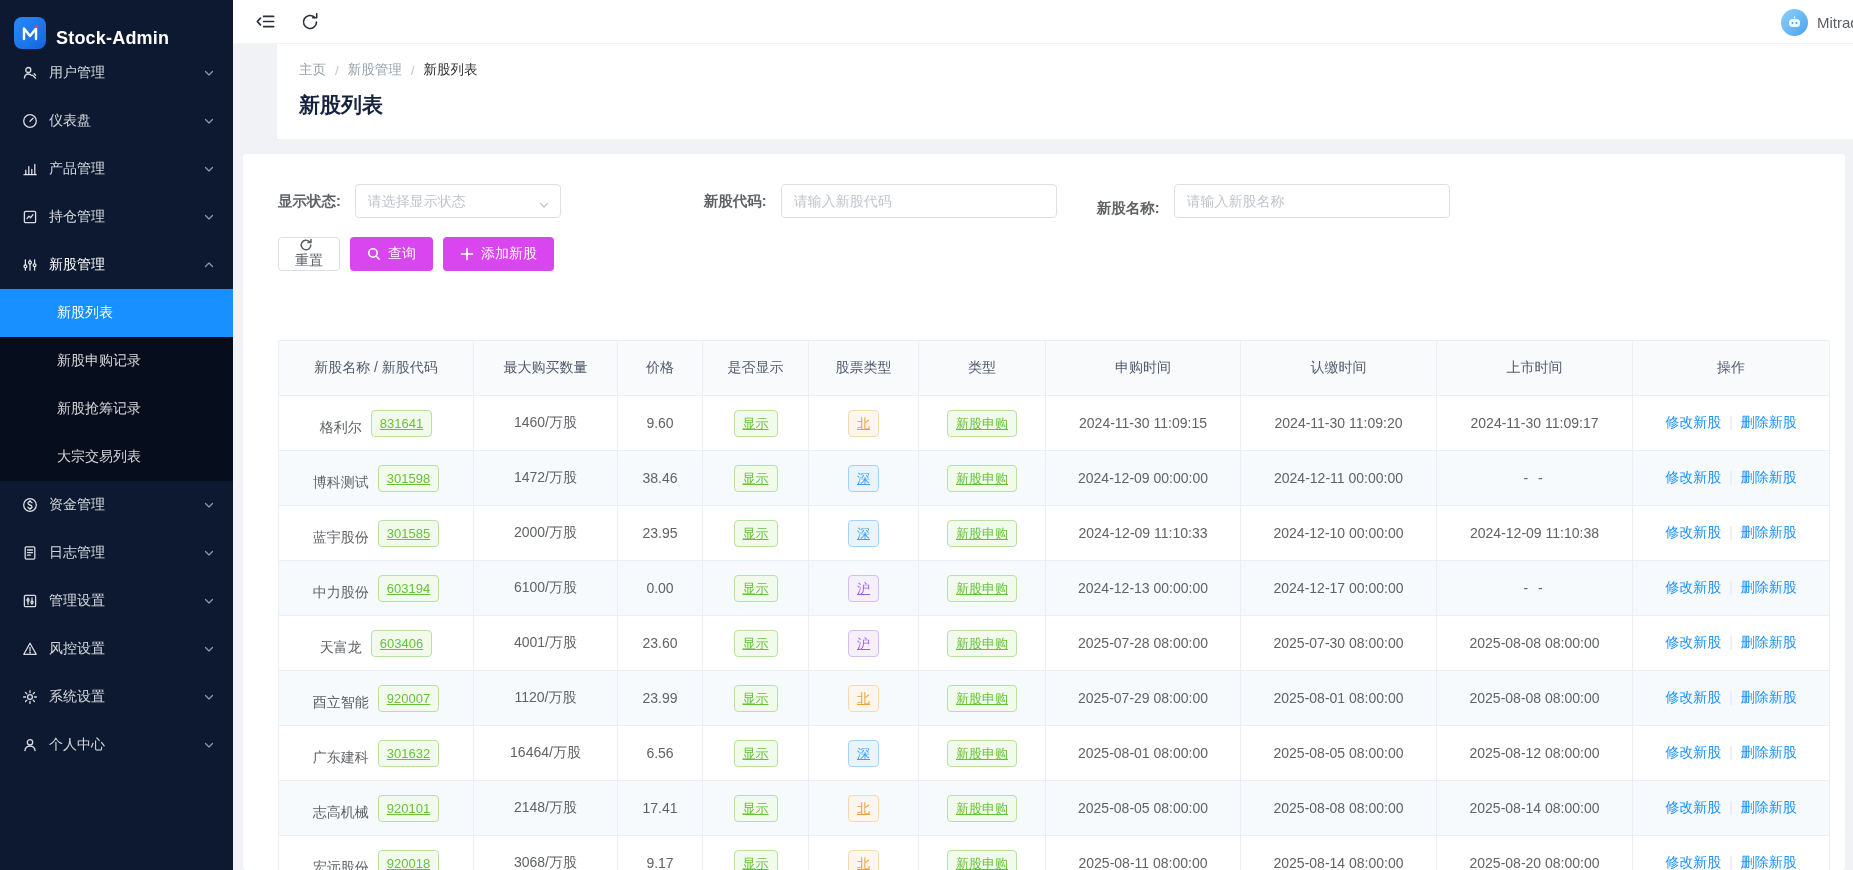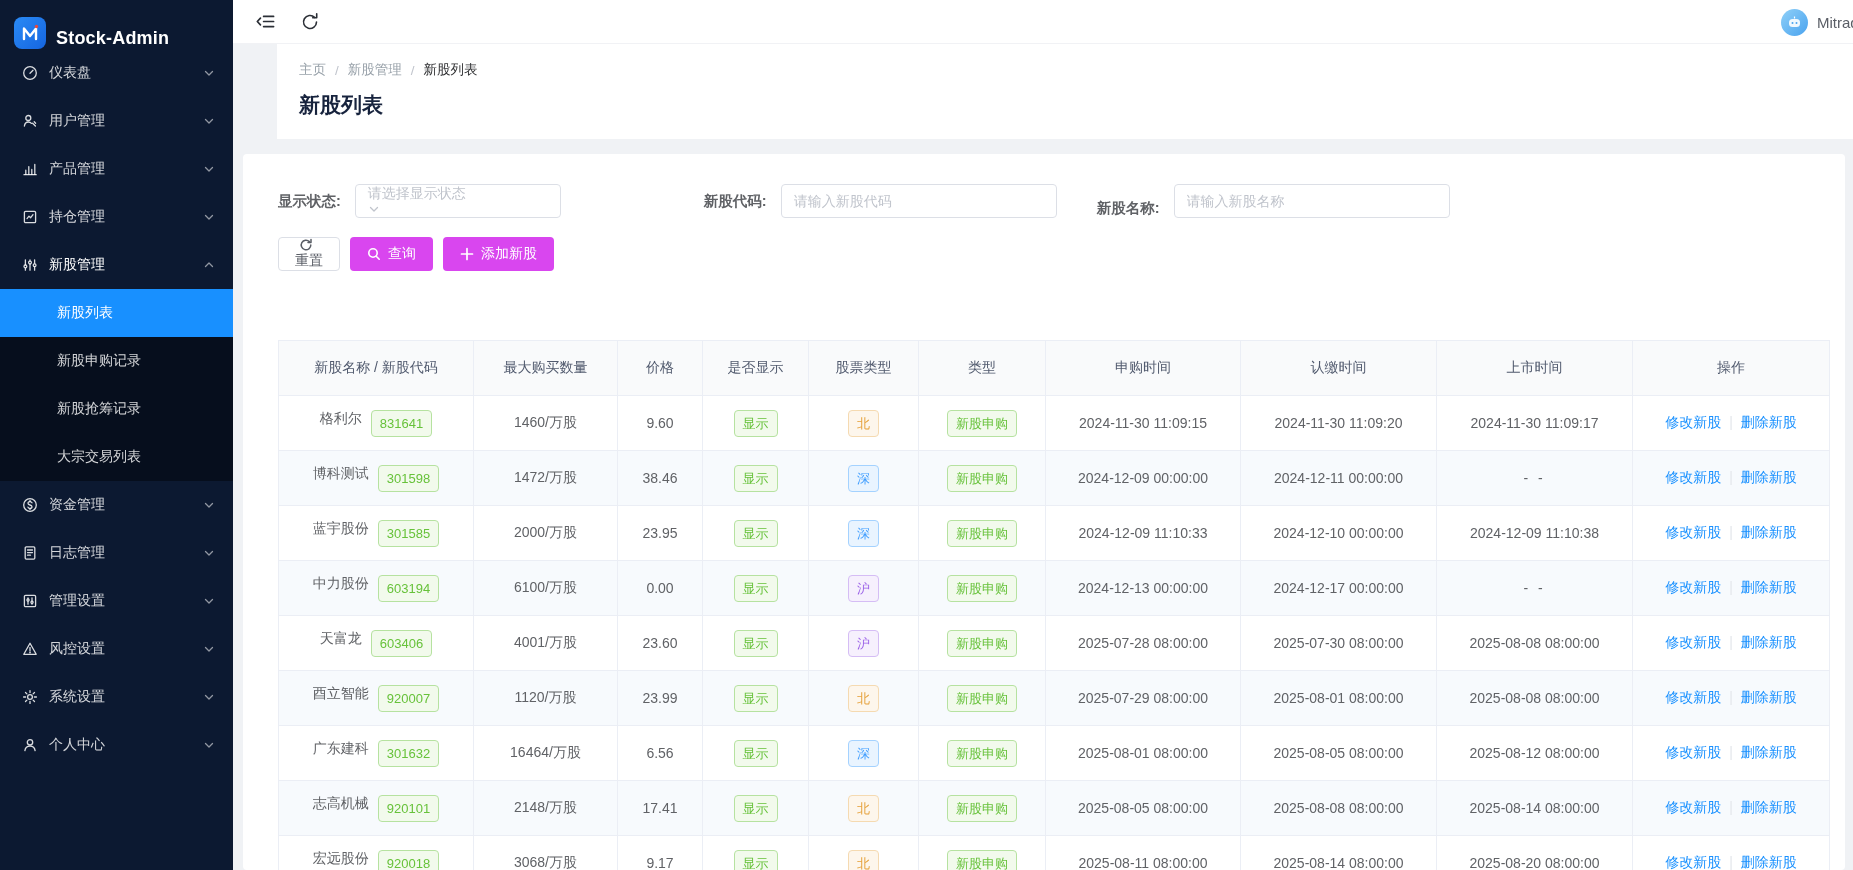--- a/index.html
+++ b/index.html
@@ -39,42 +39,42 @@
   .breadcrumb .bc-link { cursor:pointer; }
   .page-title { margin-top:12px; font-size:21px; font-weight:bold; color:#17233d; }
 
   .content { flex:1; background:#f0f2f5; padding:15px 8px 0 10px; overflow:hidden; }
   .card { background:#ffffff; border-radius:4px; height:100%; padding:30px 20px 0 35px; overflow:hidden; }
 
   
   .filter-row { display:flex; align-items:center; }
   .filter-group { display:flex; align-items:center; }
   .f-label { color:#606266; font-size:14.5px; font-weight:bold; margin-right:14px; white-space:nowrap; }
-  .f-select { width:206px; height:34px; border:1px solid #dcdfe6; border-radius:4px; background:#fff; display:flex; align-items:flex-start; padding:0 10px 6px 12px; color:#c0c4cc; cursor:pointer;flex-direction:column; }
+  .f-select { width:206px; height:34px; border:1px solid #dcdfe6; border-radius:4px; background:#fff; display:flex; align-items:flex-end; padding:0 10px 6px 12px; color:#c0c4cc; cursor:pointer; }
   .f-select .sel-text { flex:1; font-size:14px; }
   .f-select .sel-arrow { color:#c0c4cc; display:flex; }
   .f-input { width:276px; height:34px; border:1px solid #dcdfe6; border-radius:4px; padding:0 12px; font-size:14px; color:#606266; outline:none; font-family:inherit; }
   .f-input::placeholder { color:#c0c4cc; }
   .gap-a { margin-left:143px; } .gap-b { margin-left:40px;align-items:flex-end; }
 
   
   .btn-row { margin-top:19px; display:flex; align-items:center; }
   .btn { height:34px; border-radius:4px; display:inline-flex; align-items:center; justify-content:center; font-size:14px; cursor:pointer; padding:0 16px; border:1px solid transparent; }
   .btn svg { margin-right:7px; }
   .btn-plain { background:#ffffff; border-color:#dcdfe6; color:#5a5e66; margin-right:10px;flex-direction:column; }
   .btn-primary { background:#d946ef; color:#ffffff; margin-right:10px; }
 
   
   .table-wrap { margin-top:69px; }
   table { width:100%; border-collapse:collapse; table-layout:fixed; border-top:1px solid #ebeef5; border-left:1px solid #ebeef5; }
   th, td { border-right:1px solid #ebeef5; border-bottom:1px solid #ebeef5; text-align:center; vertical-align:middle; height:55px; padding:4px 6px; font-size:14px; color:#606266; font-weight:normal; overflow:hidden; white-space:nowrap; }
   thead th { background:#f9fafb; color:#515a6e; }
   tbody tr.striped td { background:#f7fafd; }
-  .name-cell { display:flex; align-items:flex-start; justify-content:center; gap:9px; }
-  .tag { display:inline-block; border-radius:4px; font-size:13px; line-height:1; padding:6px 8px; }
+  .name-cell { display:flex; align-items:flex-end; justify-content:center; gap:9px; }
+  .tag { display:inline-block; border-radius:4px; font-size:13px; line-height:1; padding:6px 8px;text-decoration:underline; }
   .tag-green  { color:#67c23a; background:#f2faec; border:1px solid #b6e2a0; }
   .tag-orange { color:#e6a23c; background:#fdf6ec; border:1px solid #f5dab1; }
   .tag-blue   { color:#409eff; background:#e9f4ff; border:1px solid #a4d2ff; }
   .tag-purple { color:#9a60e8; background:#f6f0fd; border:1px solid #d5bdf5; }
   .op-link { color:#1890ff; cursor:pointer; text-decoration:none; }
   .op-sep { color:#e3e6eb; margin:0 8px; }
   .dash { color:#606266; letter-spacing:3px; }
 </style>
 </head>
 <body>
@@ -88,40 +88,40 @@
           <path d="M10 22V11.5l6 7.5 6-7.5V22" stroke="#ffffff" stroke-width="2.4" fill="none" stroke-linecap="round" stroke-linejoin="round"></path>
           <circle cx="22.5" cy="9.5" r="1.7" fill="#e84a3f"></circle>
         </svg>
       </div>
       <div class="app-title">Stock-Admin</div>
     </div>
     <nav class="menu" id="sidebar-menu">
         <div class="menu-item">
           <span class="mi-icon">
             <svg class="icon" width="16" height="16" viewBox="0 0 16 16">
-              <circle cx="8" cy="8" r="6.3"></circle>
-              <path d="M8 8.3L11 5.3"></path>
-            </svg>
-          </span>
-          <span class="mi-label">仪表盘</span>
-          <span class="mi-chevron">
-            <svg class="icon" width="12" height="12" viewBox="0 0 12 12">
-              <path d="M2.5 4.5L6 8l3.5-3.5"></path>
-            </svg>
-          </span>
-        </div>
-        <div class="menu-item">
-          <span class="mi-icon">
-            <svg class="icon" width="16" height="16" viewBox="0 0 16 16">
               <circle cx="6.3" cy="5" r="2.5"></circle>
               <path d="M2.4 13c.4-2.6 2-4 3.9-4 1.4 0 2.4.5 3.1 1.4"></path>
               <path d="M10.6 10.2l2.8 2.8M12.2 8.8l1.4 1.4"></path>
             </svg>
           </span>
           <span class="mi-label">用户管理</span>
+          <span class="mi-chevron">
+            <svg class="icon" width="12" height="12" viewBox="0 0 12 12">
+              <path d="M2.5 4.5L6 8l3.5-3.5"></path>
+            </svg>
+          </span>
+        </div>
+        <div class="menu-item">
+          <span class="mi-icon">
+            <svg class="icon" width="16" height="16" viewBox="0 0 16 16">
+              <circle cx="8" cy="8" r="6.3"></circle>
+              <path d="M8 8.3L11 5.3"></path>
+            </svg>
+          </span>
+          <span class="mi-label">仪表盘</span>
           <span class="mi-chevron">
             <svg class="icon" width="12" height="12" viewBox="0 0 12 12">
               <path d="M2.5 4.5L6 8l3.5-3.5"></path>
             </svg>
           </span>
         </div>
         <div class="menu-item">
           <span class="mi-icon">
             <svg class="icon" width="16" height="16" viewBox="0 0 16 16">
               <path d="M2 13.7h12.2"></path>

